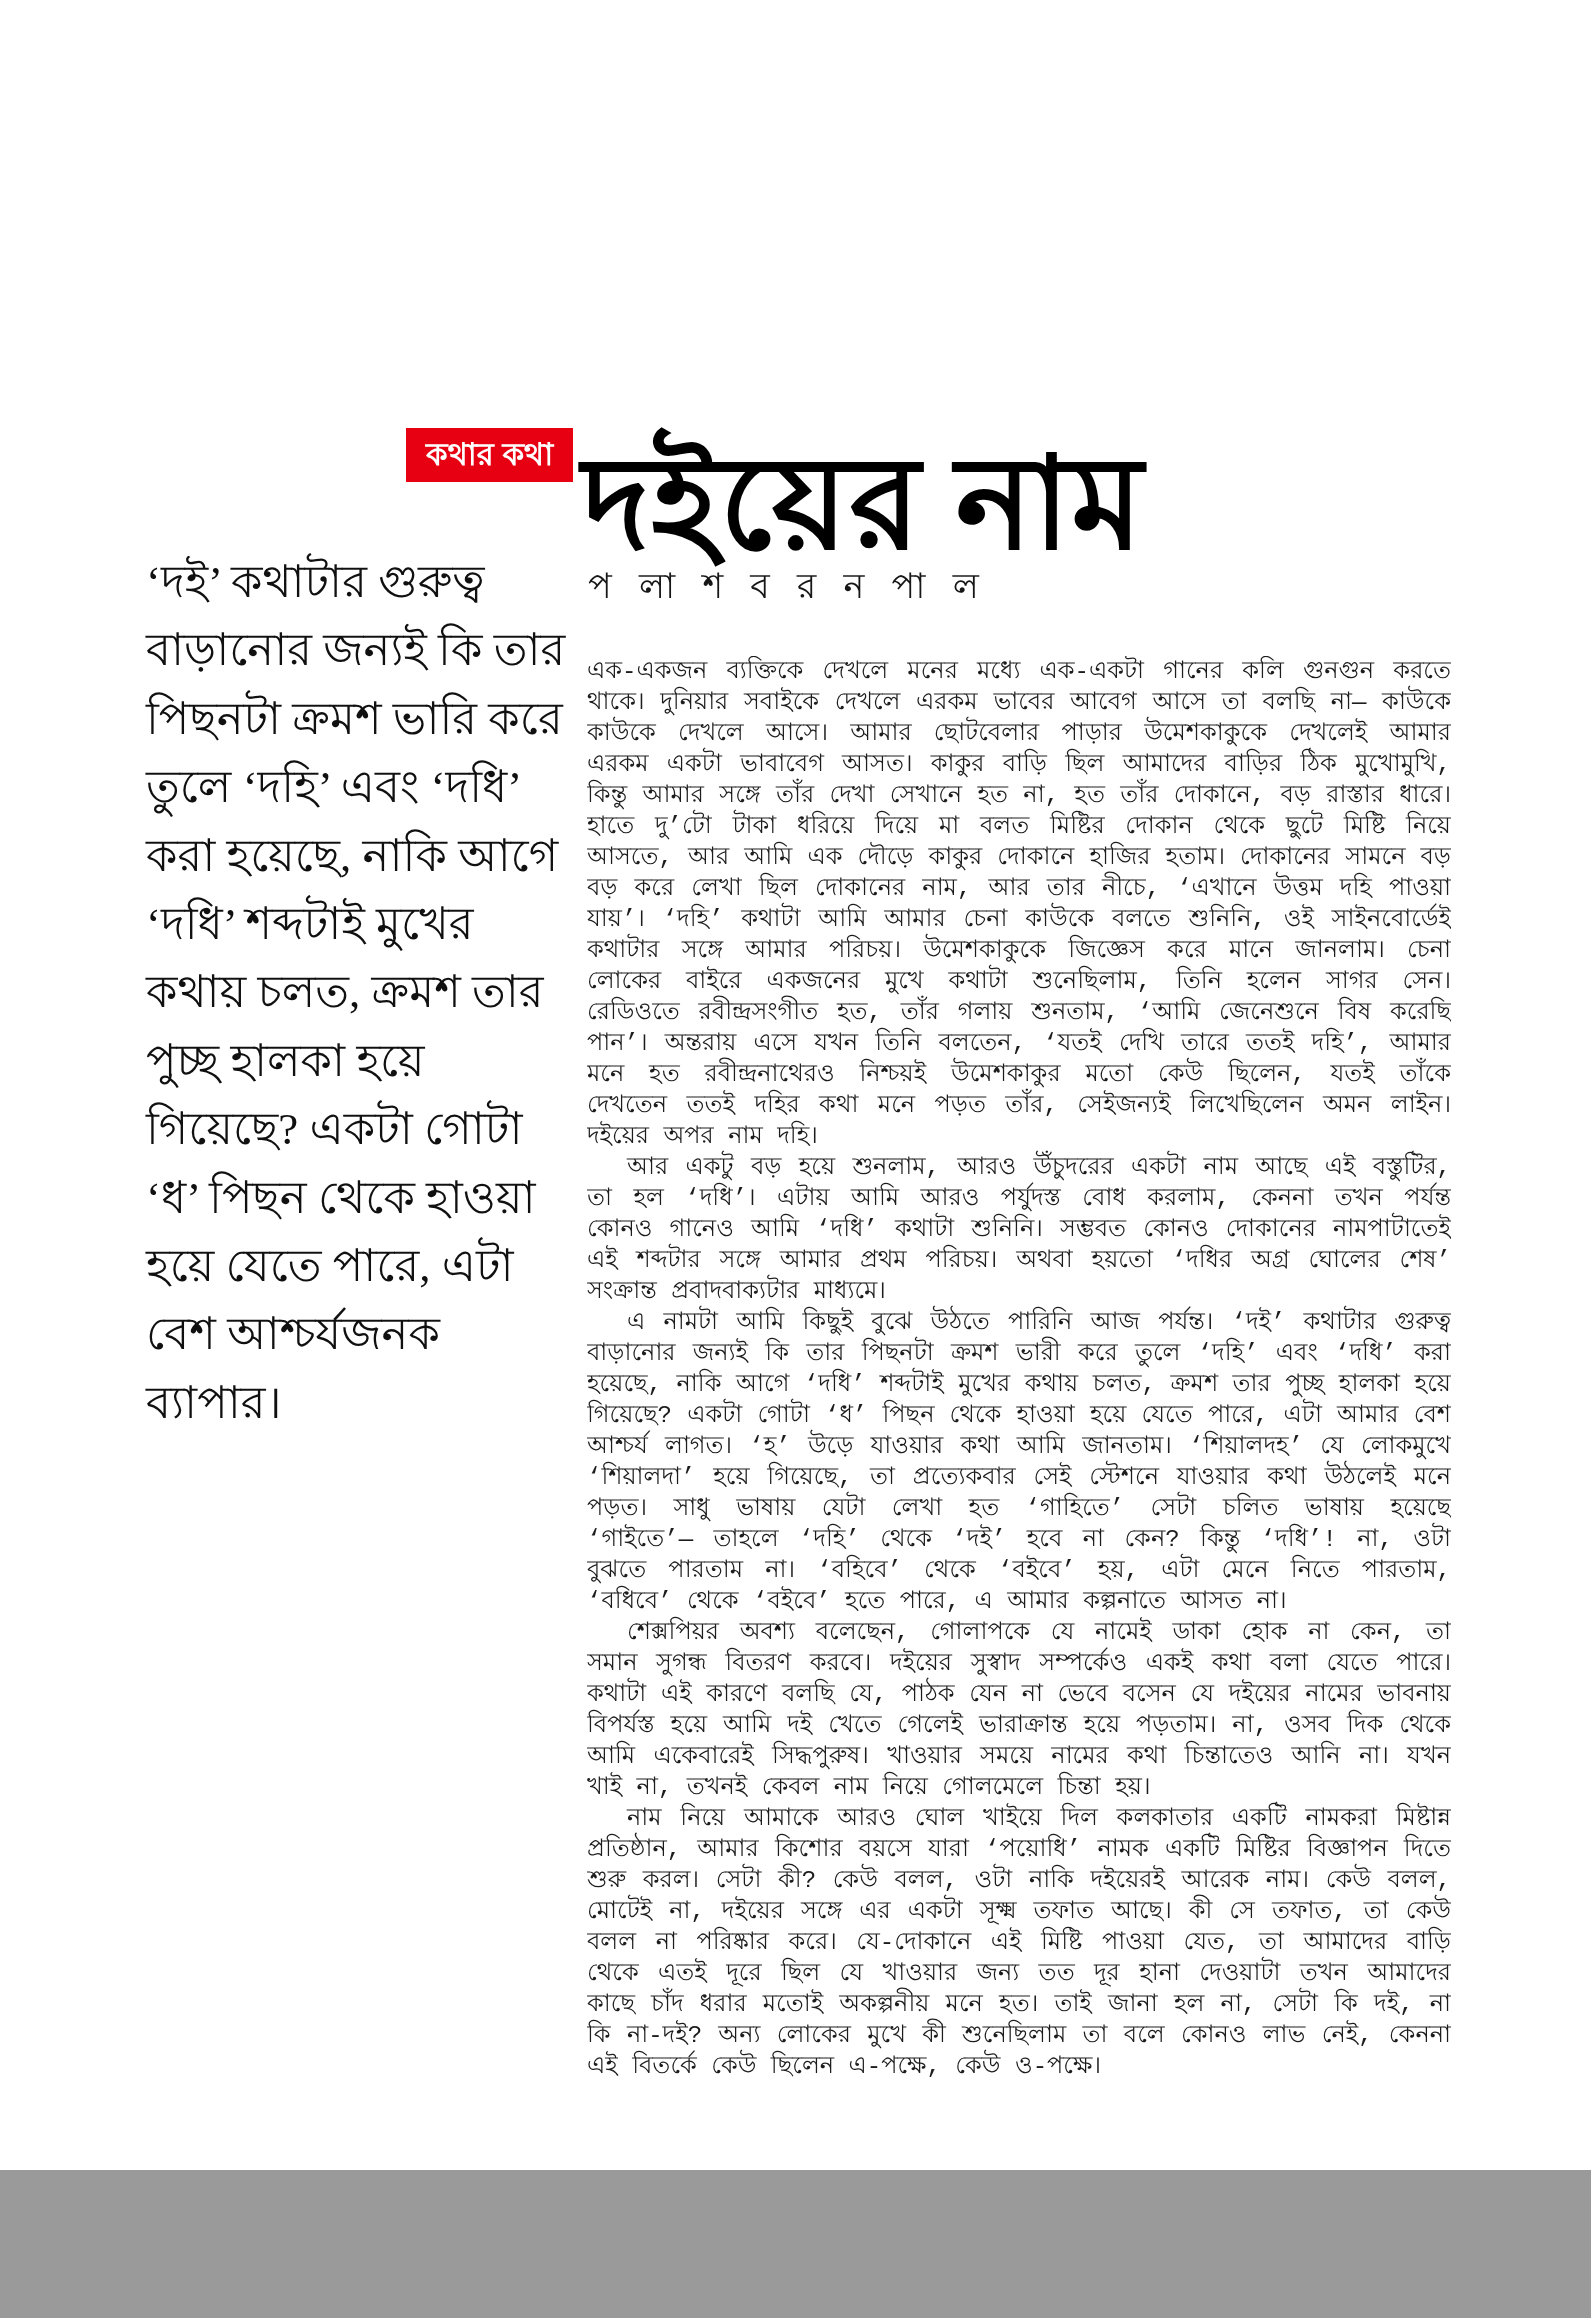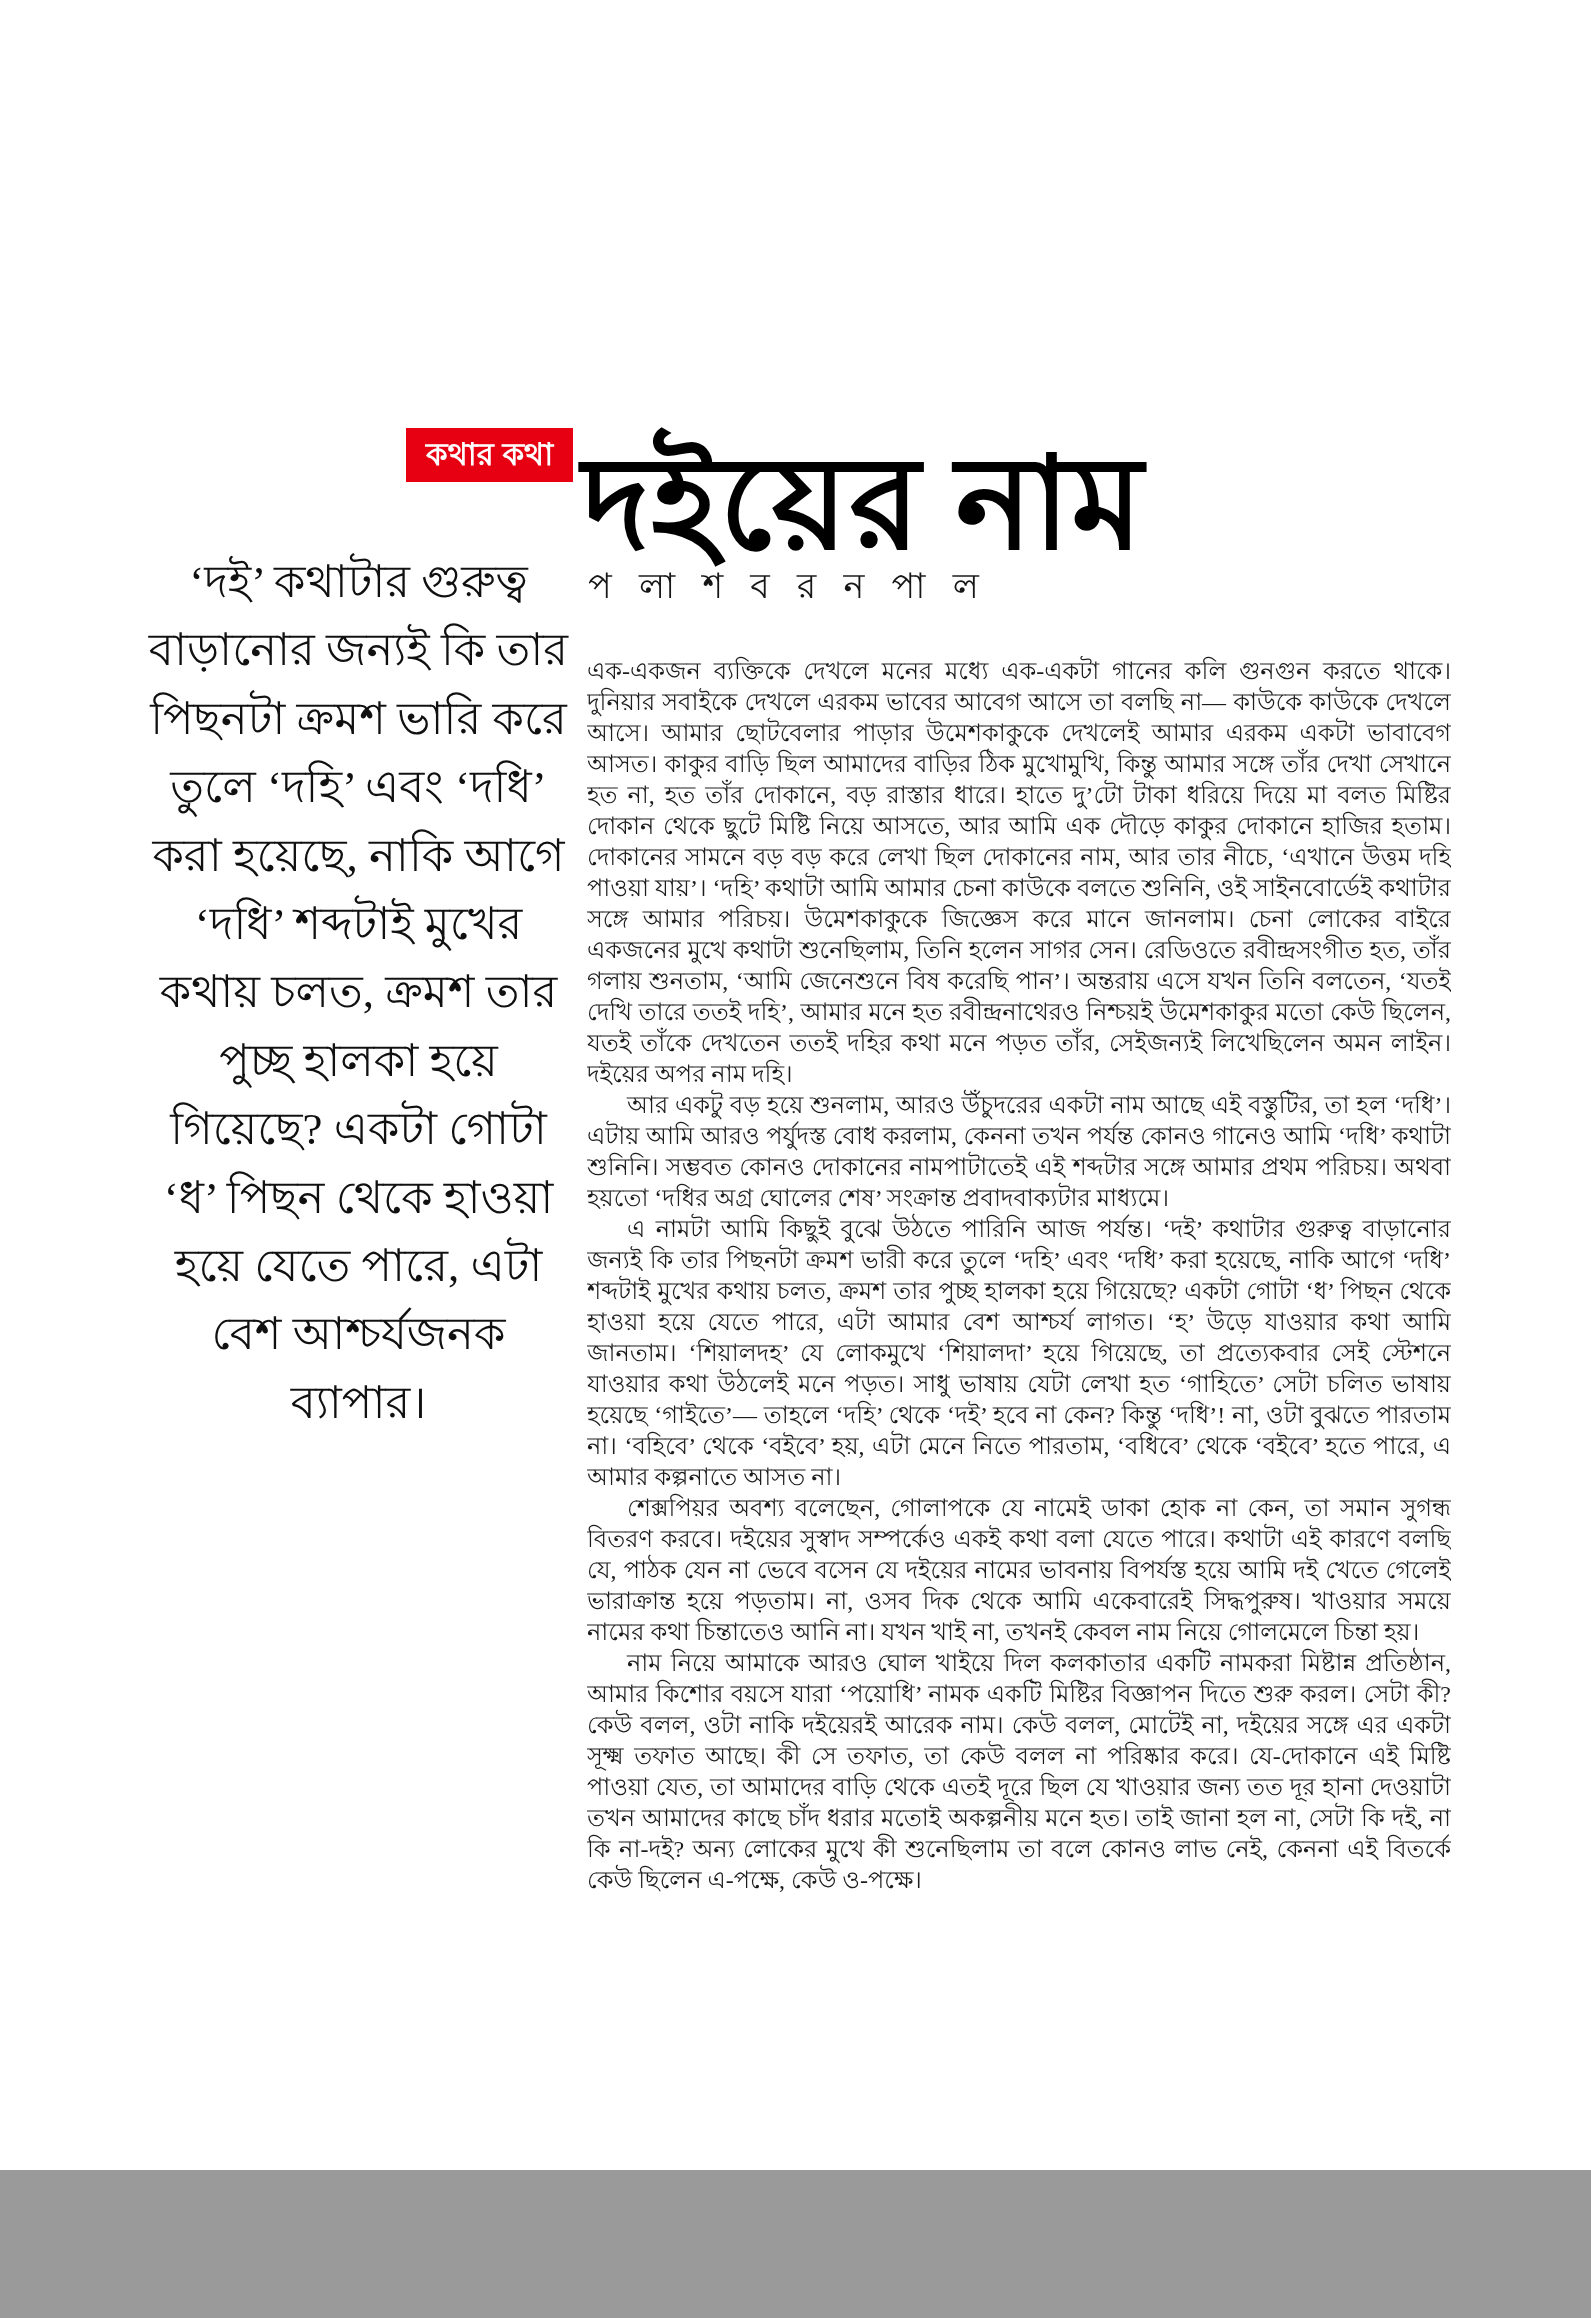--- a/index.html
+++ b/index.html
@@ -51,36 +51,37 @@
     letter-spacing: 3.1px;
     color: #161616;
     white-space: nowrap;
     font-family: Liberation Mono, monospace;
   }
   .pull-quote {
     position: absolute;
     left: 146px;
     top: 548px;
     width: 425px;
-    text-align: center;
+    text-align: left;
     font-size: 45px;
     line-height: 1.52;
     color: #101010;
   }
   .body-column {
     position: absolute;
     left: 587px;
     top: 656px;
     width: 864px;
     max-height: 1532px;
     overflow: hidden;
     font-size: 24px;
     line-height: 31px;
     text-align: justify;
     color: var(--body-text, #1c1c1c);
+    font-family: Liberation Mono, monospace;
   }
   .body-column p {
     margin: 0;
     padding: 0;
   }
   .body-column p + p {
     text-indent: 40px;
   }
   .footer {
     position: absolute;

